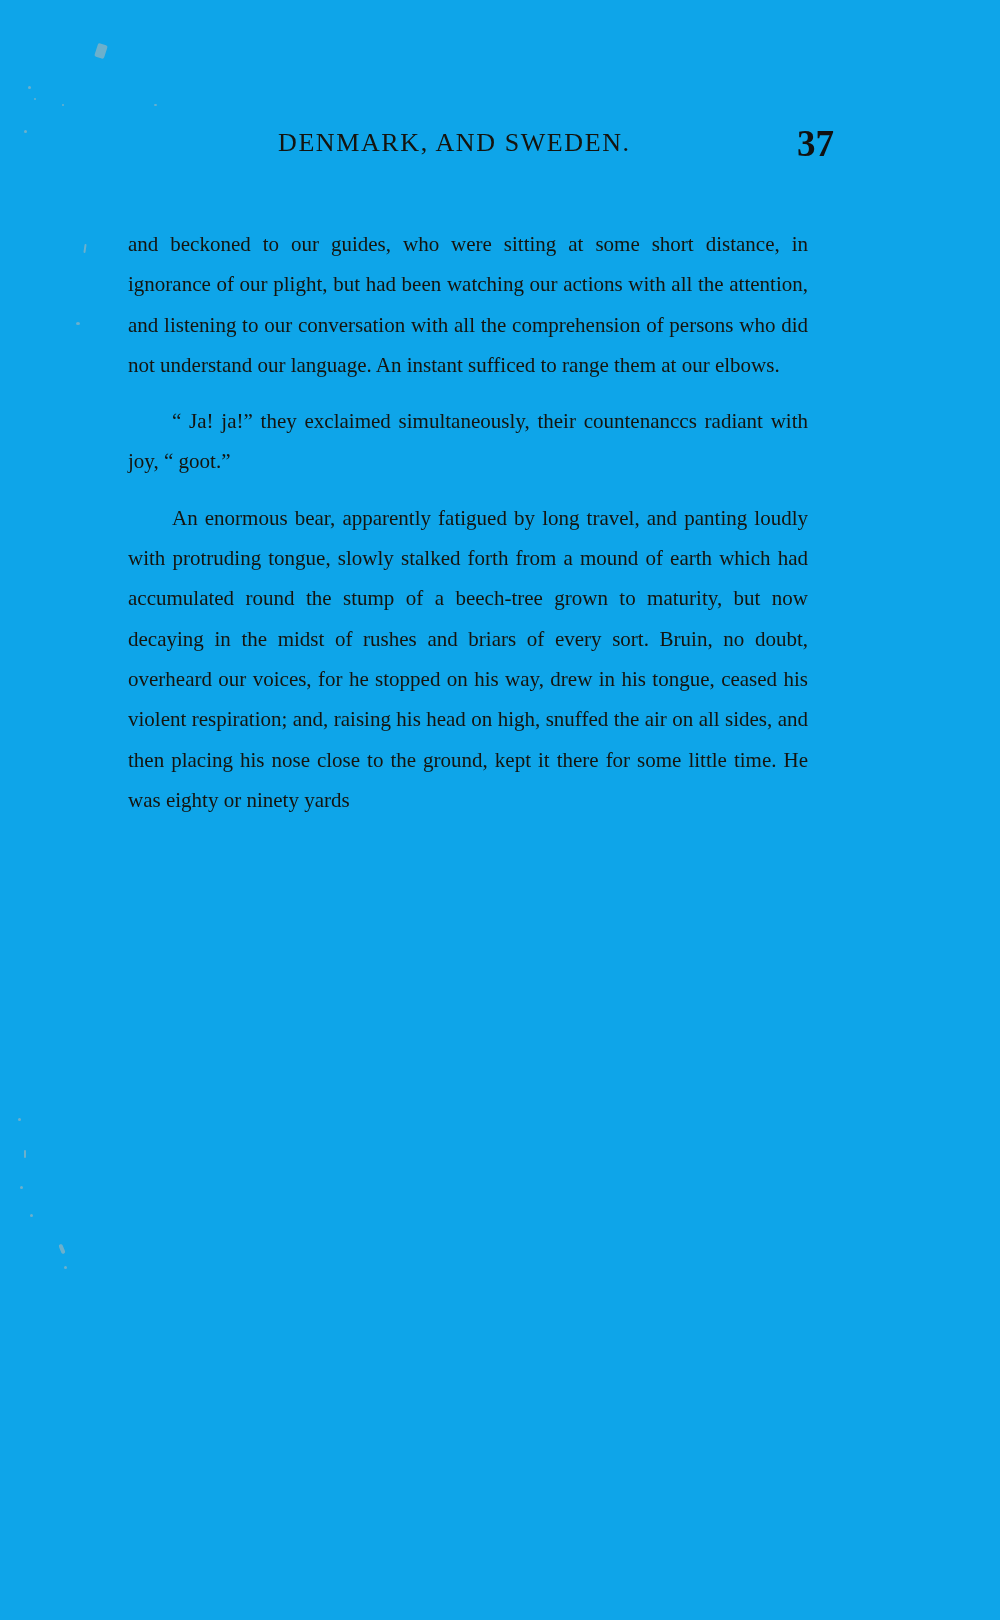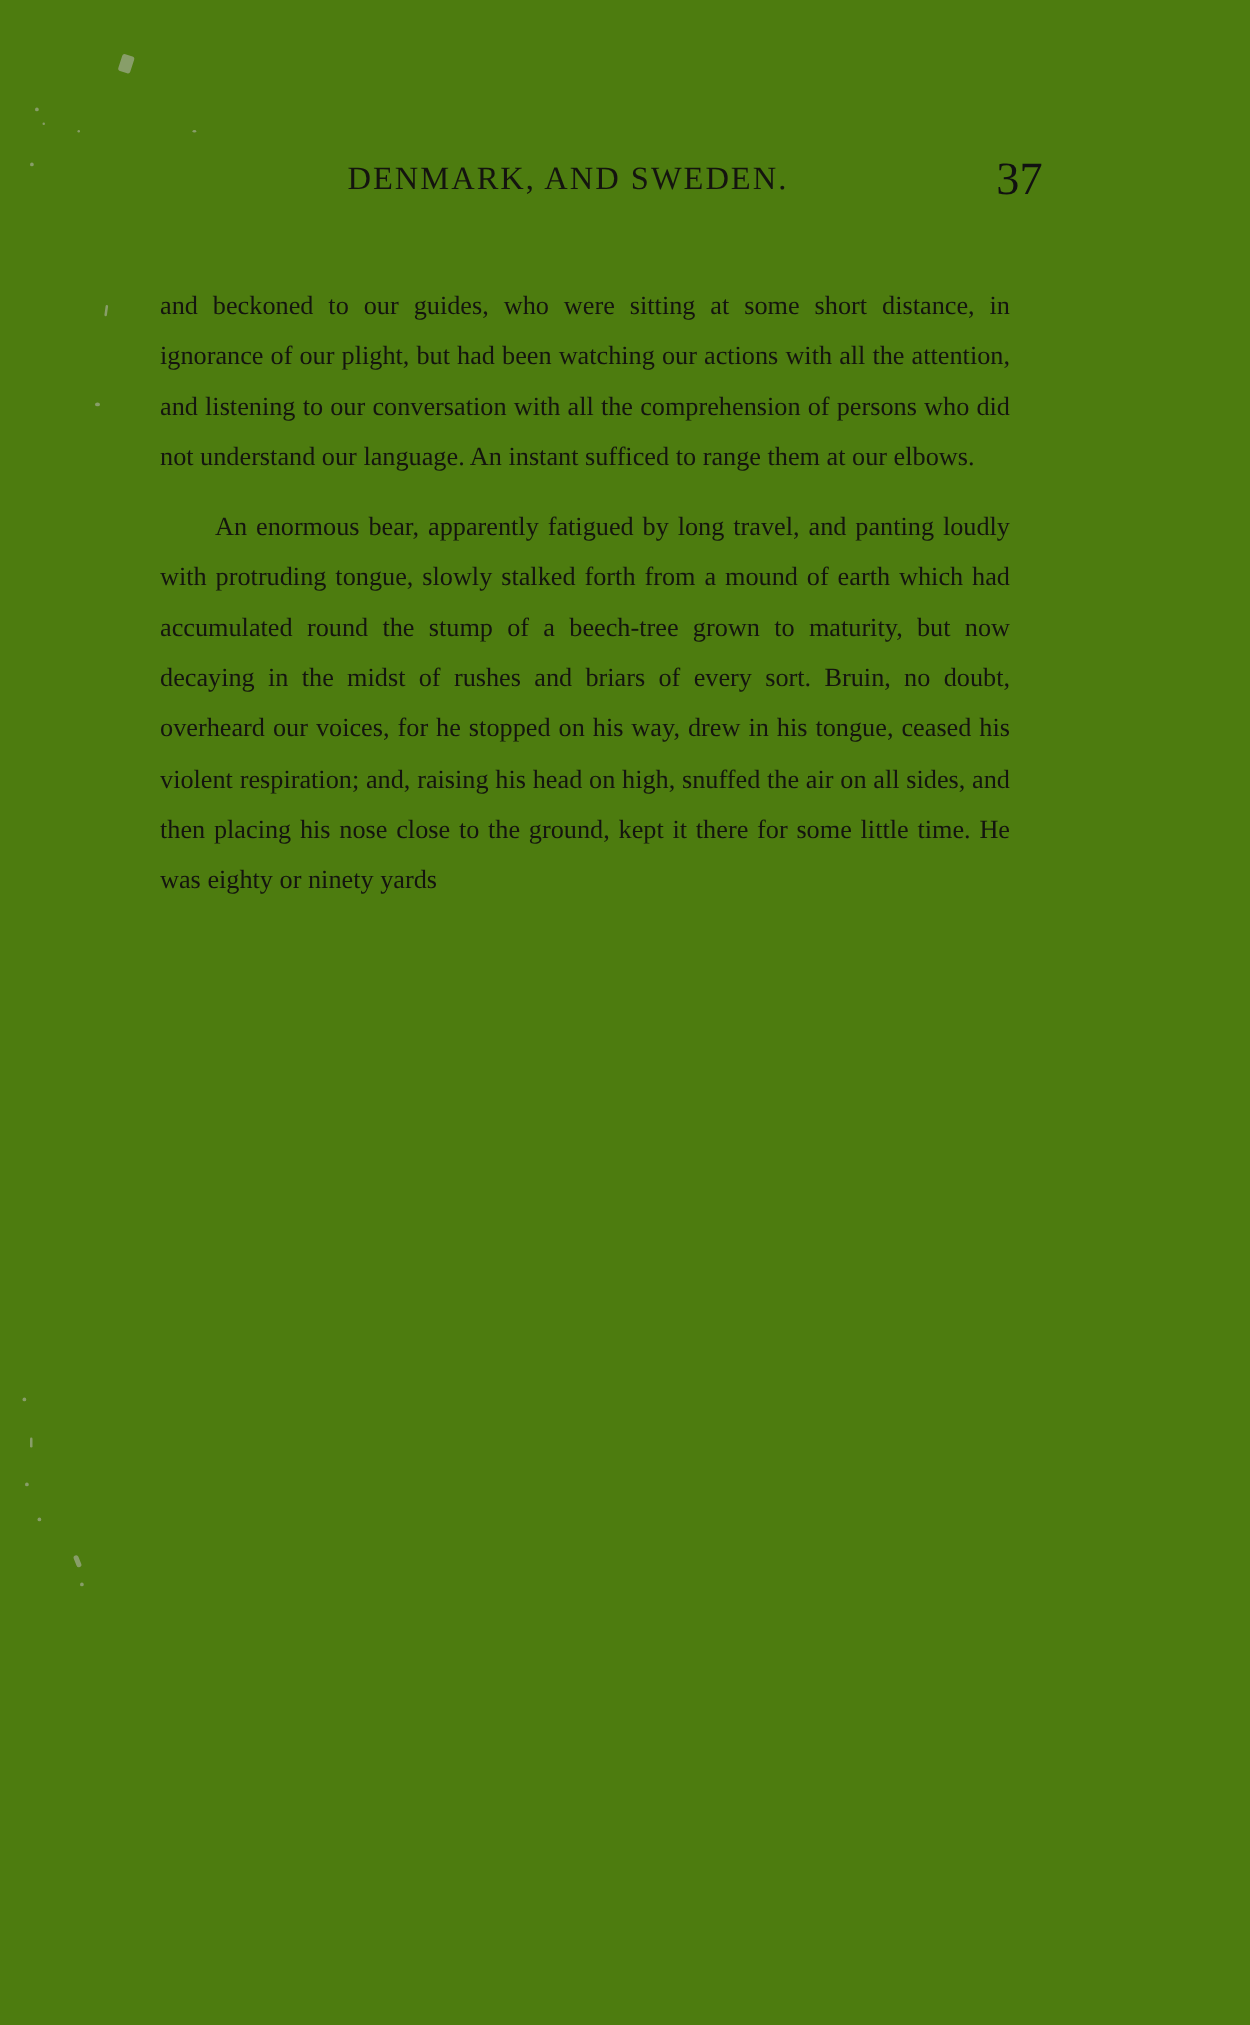--- a/index.html
+++ b/index.html
@@ -11,21 +11,21 @@
     width: 1000px;
     height: 1620px;
     font-family: "Liberation Serif", serif;
     color: #1a1a1a;
     position: relative;
     overflow: hidden;
   }
   .page {
     position: absolute;
     inset: 0;
-    background: #4d7c0f;
+    background: #0ea5e9;
   }
   
   .speck {
     position: absolute;
     background: #b9b9b4;
     border-radius: 50%;
     opacity: 0.55;
   }
   .header {
     position: absolute;
@@ -43,21 +43,21 @@
     letter-spacing: 1.6px;
     font-weight: 400;
     color: #14140f;
     white-space: nowrap;
   }
   .folio {
     position: absolute;
     right: 166px;
     top: -6px;
     font-size: 37px;
-    font-weight: 400;
+    font-weight: 700;
     color: #111;
     letter-spacing: 0px;
   }
   .body-text {
     position: absolute;
     left: 112px;
     top: 208px;
     width: 712px;
   }
   .para {
@@ -100,16 +100,17 @@
   <div class="speck" style="left:60px;  top:1244px; width:4px; height:10px; border-radius:2px; transform:rotate(-22deg);"></div>
   <div class="speck" style="left:64px;  top:1266px; width:3px; height:3px;"></div>
 
   <div class="header">
     <div class="running-head">DENMARK, AND SWEDEN.</div>
     <div class="folio">37</div>
   </div>
 
   <div class="body-text">
     <p class="para">and beckoned to our guides, who were sitting at some short distance, in ignorance of our plight, but had been watching our actions with all the attention, and listening to our conversation with all the comprehension of persons who did not understand our language.  An instant sufficed to range them at our elbows.</p>
+    <p class="para indent">“ Ja! ja!” they exclaimed simultaneously, their countenanccs radiant with joy, “ goot.”</p>
     <p class="para indent">An enormous bear, apparently fatigued by long travel, and panting loudly with protruding tongue, slowly stalked forth from a mound of earth which had accumulated round the stump of a beech-tree grown to maturity, but now decaying in the midst of rushes and briars of every sort.  Bruin, no doubt, overheard our voices, for he stopped on his way, drew in his tongue, ceased his violent respiration; and, raising his head on high, snuffed the air on all sides, and then placing his nose close to the ground, kept it there for some little time.  He was eighty or ninety yards</p>
   </div>
 
 </div>
 
 </body></html>

